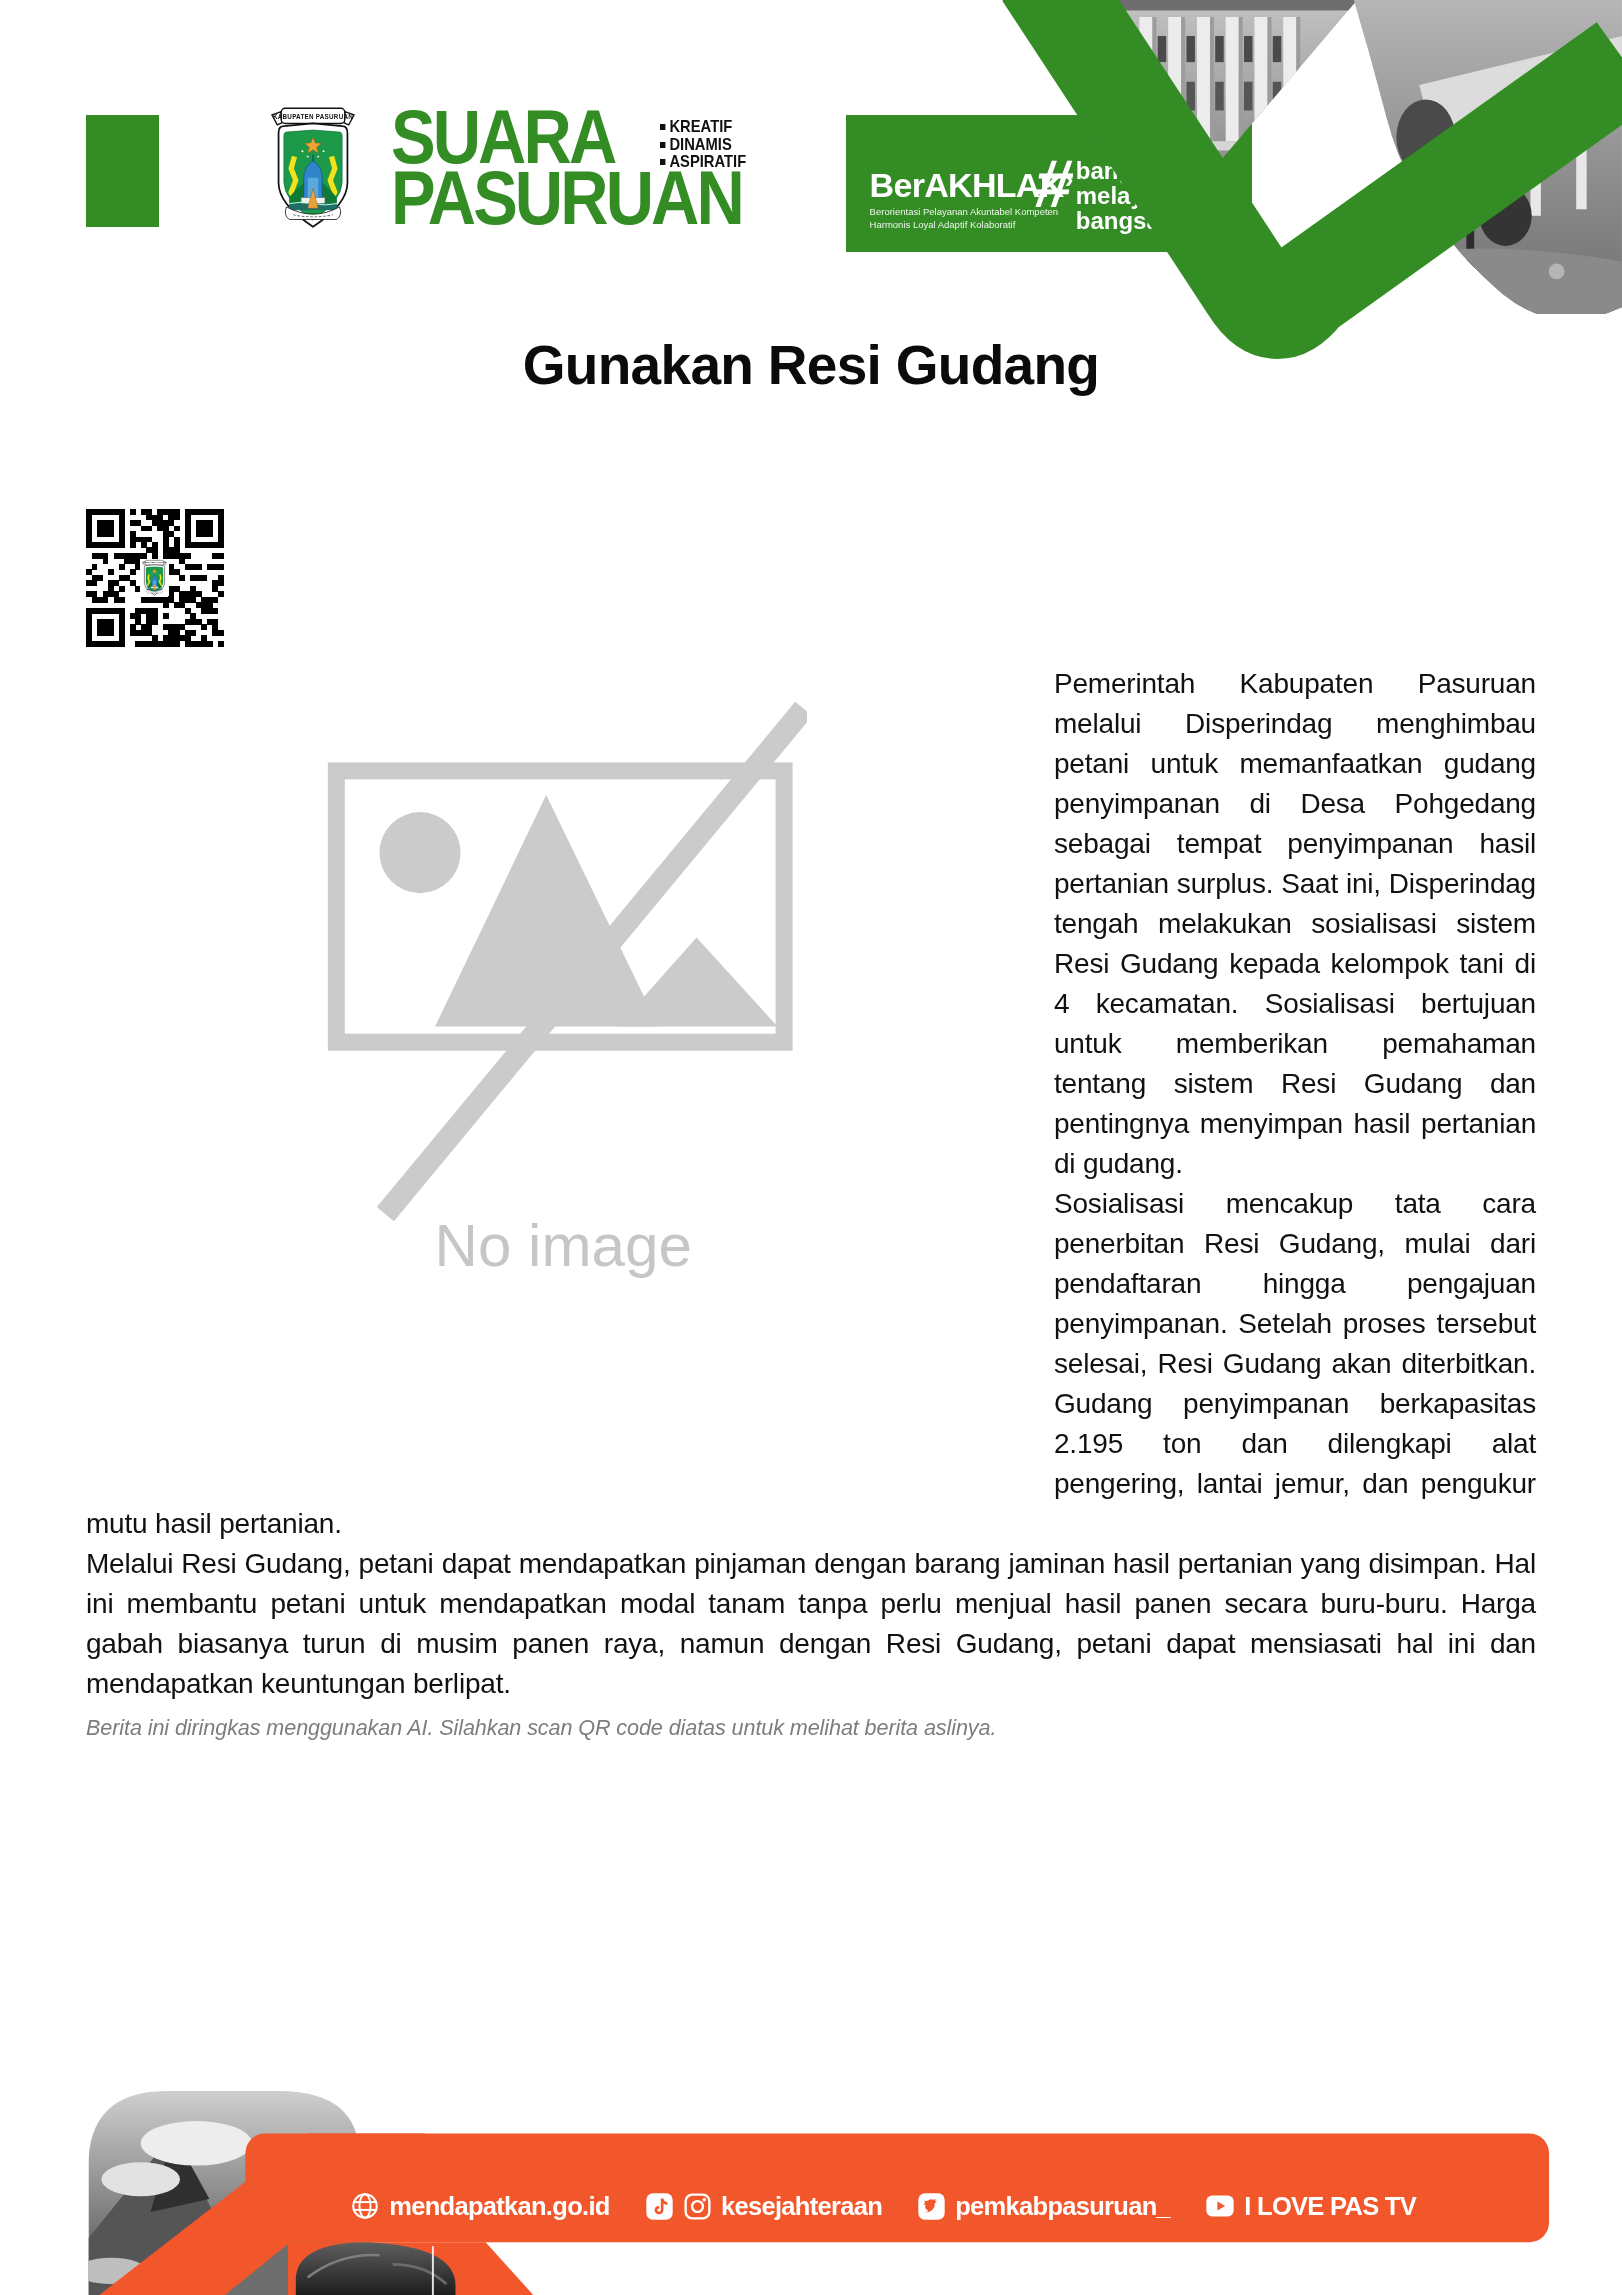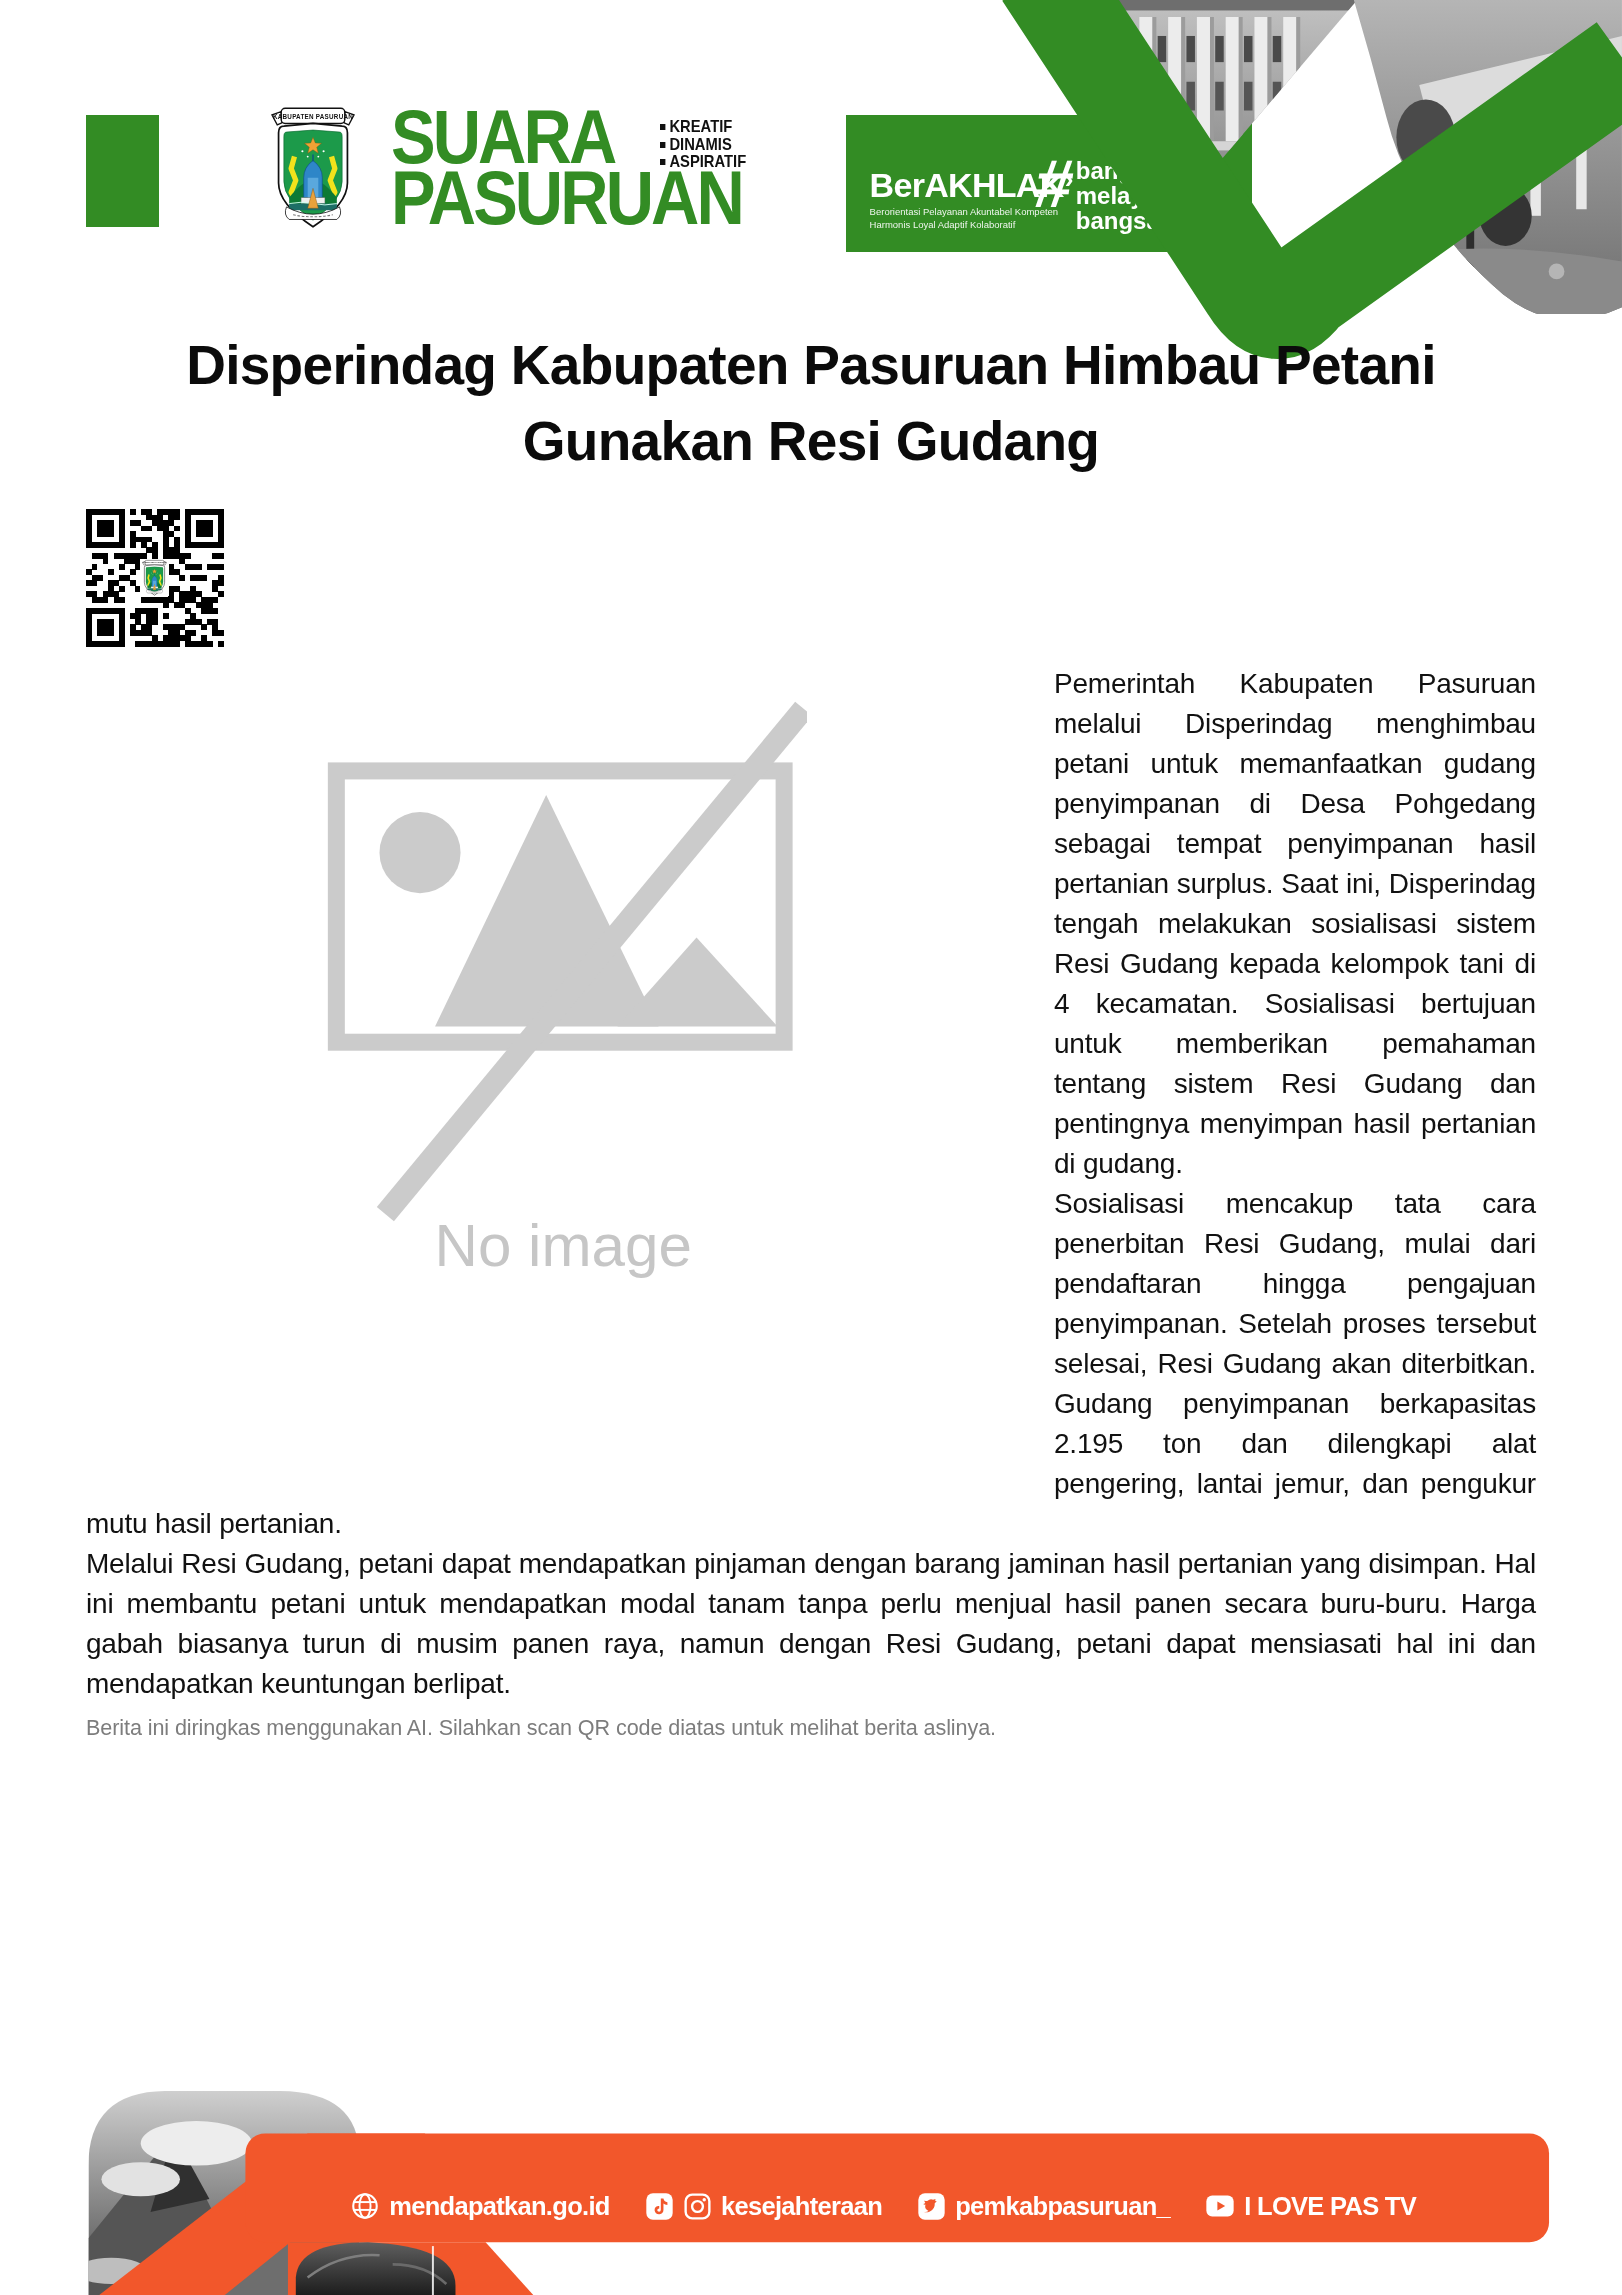--- a/index.html
+++ b/index.html
@@ -39,21 +39,21 @@
 
   .qr-wrap{position:relative;width:137px;height:137px;margin-top:5.2px;background:#fff;}
   #qr-grid{position:absolute;inset:0;}
   #qr-grid i{position:absolute;width:5.6px;height:5.6px;background:#000;}
   .qr-crest{position:absolute;left:54px;top:50px;width:29px;height:37px;background:#fff;
             display:flex;align-items:center;justify-content:center;}
 
   .date{font-size:29px;font-weight:bold;line-height:34px;margin-top:108px;letter-spacing:-0.3px;}
   p.body{margin:0;font-size:28px;line-height:40px;text-align:justify;letter-spacing:-0.2px;}
   p.body.first{margin-top:18.3px;}
-  .footnote{margin:0;margin-top:10.5px;font-size:21.6px;color:#7d7d7d;letter-spacing:-0.1px;}
+  .footnote{margin:0;margin-top:10.5px;font-size:21.6px;font-style:italic;color:#7d7d7d;letter-spacing:-0.1px;}
 
   
   .footer-art{position:absolute;left:0;top:2081px;width:1623px;height:215px;}
   .social-row{position:absolute;left:350px;top:2191px;display:flex;align-items:center;gap:35px;
               color:#fff;font-weight:bold;font-size:25.5px;letter-spacing:-0.7px;white-space:nowrap;}
   .social-item{display:flex;align-items:center;gap:9.2px;}
   .social-item svg{display:block;}
 </style>
 </head>
 <body>
@@ -189,21 +189,20 @@
       <rect x="762" y="330" width="12" height="80" fill="#2d2d2d"></rect>
       <path d="M590,400 Q780,360 1000,400 L1000,480 L590,480 Z" fill="#8a8a8a"></path>
       <circle cx="700" cy="400" r="14" fill="#c0c0c0"></circle>
         <circle cx="900" cy="415" r="12" fill="#b5b5b5"></circle>
     </g>
 
     <path d="M115,-40 L430,440 Q470,505 515,445 L1005,95" fill="none" stroke="#338C24" stroke-width="150"></path>
   </svg>
 
   <div class="title">
-    <div>Disperindag Kabupaten Pasuruan Himbau Petani</div>
     <div>Gunakan Resi Gudang</div>
   </div>
 
   <div class="article">
 
     <div class="img-float">
       <svg class="noimg" viewBox="0 0 745 905">
         <rect x="25" y="125" width="685" height="415" fill="none" stroke="#CBCBCB" stroke-width="26"></rect>
         <circle cx="153" cy="250" r="62" fill="#CBCBCB"></circle>
         <polygon points="346,162 518,516 176,516" fill="#CBCBCB"></polygon>

